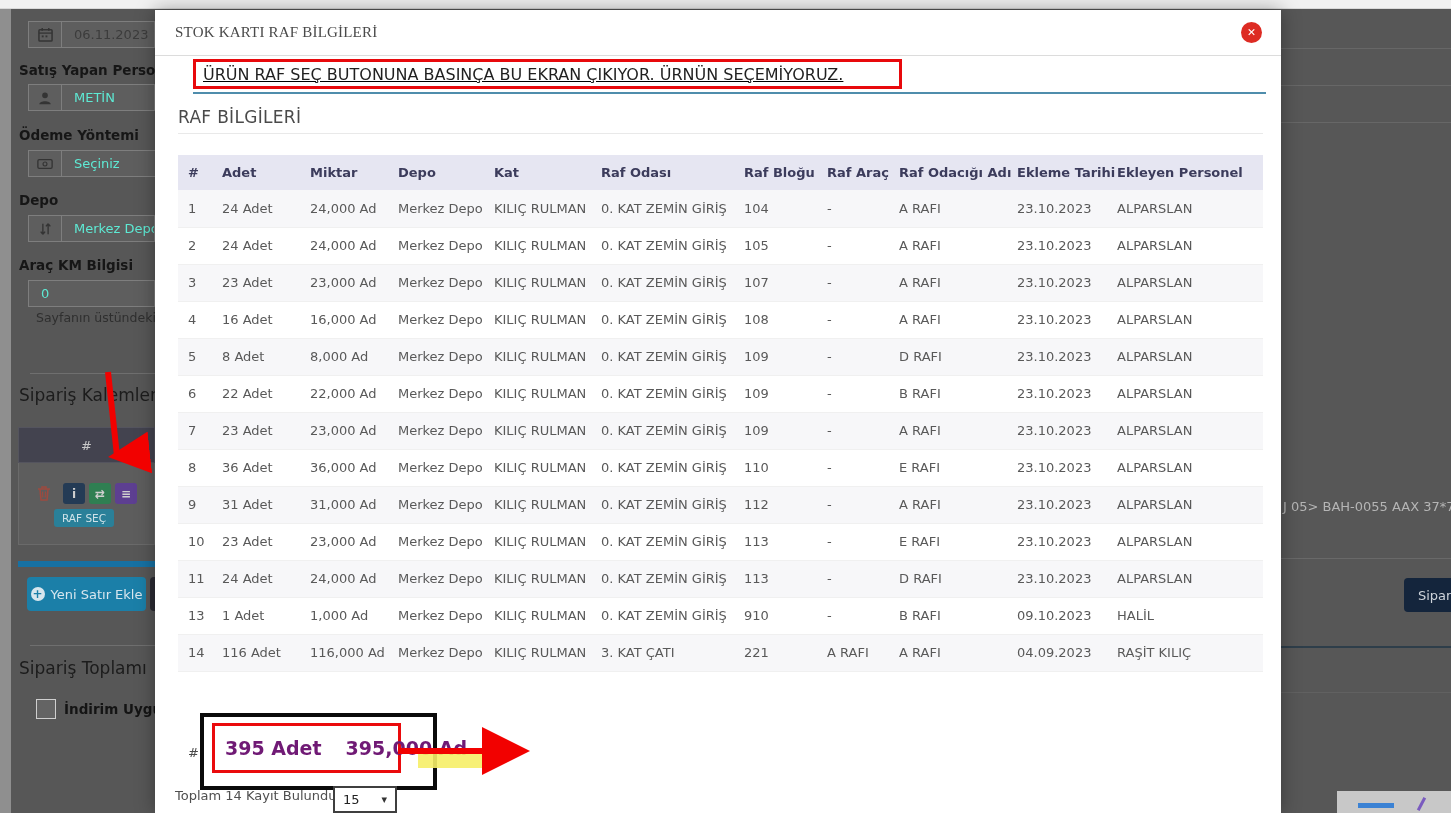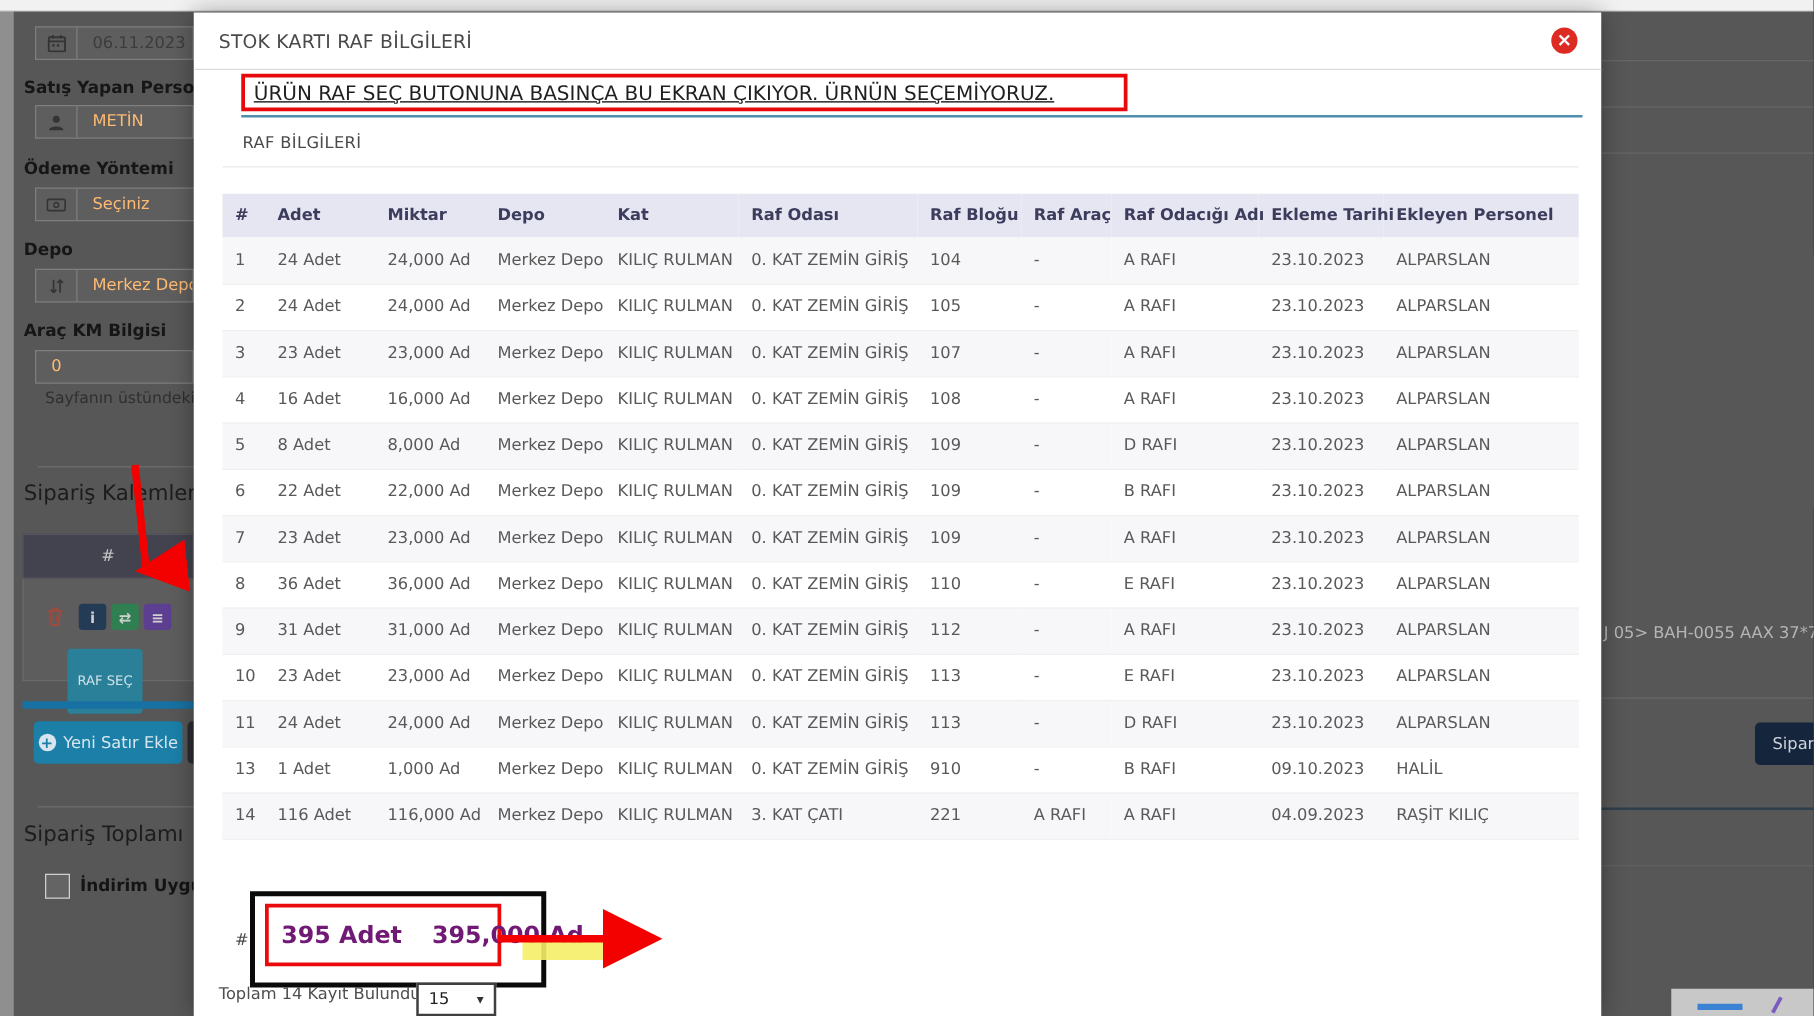--- a/index.html
+++ b/index.html
@@ -12,53 +12,53 @@
 
   
   .top-strip { left:0; top:0; width:1451px; height:9px; background:#f1f1f1; border-bottom:1px solid #d9d9d9; z-index:3; }
   .left-strip { left:0; top:9px; width:11px; height:804px; background:#8f8f8f; z-index:1; }
 
   
   .bg { z-index:2; }
   .bg-label { font-size:13.5px; font-weight:bold; color:#161616; white-space:nowrap; }
   .field { display:flex; align-items:stretch; border:1px solid #7e7e7e; background:#5e5e5e; height:27px; }
   .field .icon-cell { width:33px; border-right:1px solid #7e7e7e; display:flex; align-items:center; justify-content:center; color:#343434; }
-  .field .val { flex:1; display:flex; align-items:center; padding-left:12px; font-size:13px; color:#fdba74; white-space:nowrap; overflow:hidden; }
+  .field .val { flex:1; display:flex; align-items:center; padding-left:12px; font-size:13px; color:#5eead4; white-space:nowrap; overflow:hidden; }
   .field .val.dark { color:#3c3c3c; }
   .hint { font-size:12.5px; color:#2f2f2f; white-space:nowrap; }
   .card-line { background:#6f6f6f; height:1px; }
   .section-title { font-size:17px; color:#1c1c1c; white-space:nowrap; }
   .mini-table-head { background:#43434f; color:#c9c9c9; font-size:13px; display:flex; align-items:center; justify-content:center; border:1px solid #54545e; }
   .mini-row { background:#5d5d5d; border:1px solid #6a6a6a; border-top:none; }
   .act-btn { width:22px; height:21px; border-radius:3px; display:inline-flex; align-items:center; justify-content:center; color:#cfcfcf; font-size:12px; font-weight:bold; }
-  .raf-sec-btn { background:#2a8099; color:#cfe2e8; font-size:10.5px; border-radius:3px; display:inline-flex; align-items:center; justify-content:center; padding:20px 8px;margin-top:10px; }
+  .raf-sec-btn { background:#2a8099; color:#cfe2e8; font-size:10.5px; border-radius:3px; display:inline-flex; align-items:center; justify-content:center; padding:3px 8px; }
   .blue-bar { background:#1771a3; height:6px; }
   .teal-btn { background:#1b7fa8; color:#d7e6ee; font-size:13px; border-radius:4px; display:inline-flex; align-items:center; justify-content:center; gap:6px; }
   .plus-circle { width:14px; height:14px; border-radius:50%; background:#d7e6ee; color:#1b7fa8; font-size:12px; font-weight:bold; display:inline-flex; align-items:center; justify-content:center; line-height:1; }
   .checkbox { width:20px; height:20px; border:1px solid #cfcfcf; background:#646464; }
   .chk-label { font-size:13.5px; font-weight:bold; color:#141414; }
 
   
   .rline { background:#676767; height:1px; left:1281px; width:170px; }
   .product-text { left:1283px; top:499px; font-size:13px; color:#b5b5b5; white-space:nowrap; }
   .sipari-btn { left:1404px; top:578px; width:60px; height:34px; background:#14253c; color:#cdd3da; font-size:13px; display:flex; align-items:center; padding-left:14px; border-radius:4px; }
   .dark-divider { left:1281px; top:646px; width:170px; height:2px; background:#2e3e4a; }
   .corner-box { left:1337px; top:791px; width:114px; height:22px; background:#c8c8c8; }
   .corner-blue { left:1358px; top:803px; width:36px; height:5px; background:#3b82d4; }
   .corner-purple { left:1420px; top:797px; width:3px; height:14px; background:#7a5bbf; transform:rotate(28deg); }
 
   
   .modal { left:155px; top:10px; width:1126px; height:803px; background:#ffffff; z-index:10; box-shadow:0 0 18px rgba(0,0,0,.35); }
-  .modal-header { position:absolute; left:0; top:0; width:100%; height:46px; border-bottom:1px solid #dcdcdc; }
+  .modal-header { position:absolute; left:0; top:0; width:100%; height:46px; border-bottom:1px solid #dcdcdc;font-family:Liberation Serif, serif; }
   .modal-title { position:absolute; left:20px; top:14px; font-size:15px; color:#4a4a4a; letter-spacing:.2px; }
   .close-btn { position:absolute; right:19px; top:12px; width:21px; height:21px; border-radius:50%; background:#dd2b23; color:#ffffff; font-size:15px; font-weight:bold; display:flex; align-items:center; justify-content:center; line-height:1; cursor:pointer; }
   .anno-box { position:absolute; left:38px; top:49px; width:709px; height:30px; border:3px solid #e8090c; background:#ffffff; display:flex; align-items:center;text-decoration:underline; }
   .anno-box span { font-size:16px; color:#1f1f1f; padding-left:7px; white-space:nowrap; }
   .tab-underline { position:absolute; left:38px; top:82px; width:1073px; height:2px; background:#4f8dac; }
-  .tab-label { position:absolute; left:39px; top:97px; font-size:13px; color:#4a4a4a; letter-spacing:.3px; }
+  .tab-label { position:absolute; left:23px; top:97px; font-size:17px; color:#4a4a4a; letter-spacing:.3px; }
   .tab-divider { position:absolute; left:23px; top:123px; width:1085px; height:1px; background:#e9e9e9; }
 
   
   .raf-table { position:absolute; left:23px; top:145px; width:1085px; border-collapse:collapse; table-layout:fixed; }
   .raf-table th { background:#e6e6f2; color:#3c3c5c; font-size:13px; font-weight:bold; text-align:left; padding:0 0 0 10px; height:35px; white-space:nowrap; }
   .raf-table td { font-size:13px; color:#595959; padding:0 0 0 10px; height:37px; border-bottom:1px solid #f0f0f0; white-space:nowrap; }
   .raf-table tbody tr:nth-child(odd) { background:#f7f7f9; }
 
   
   .sum-hash { position:absolute; left:33px; top:735px; font-size:13px; color:#4a4a4a; }

